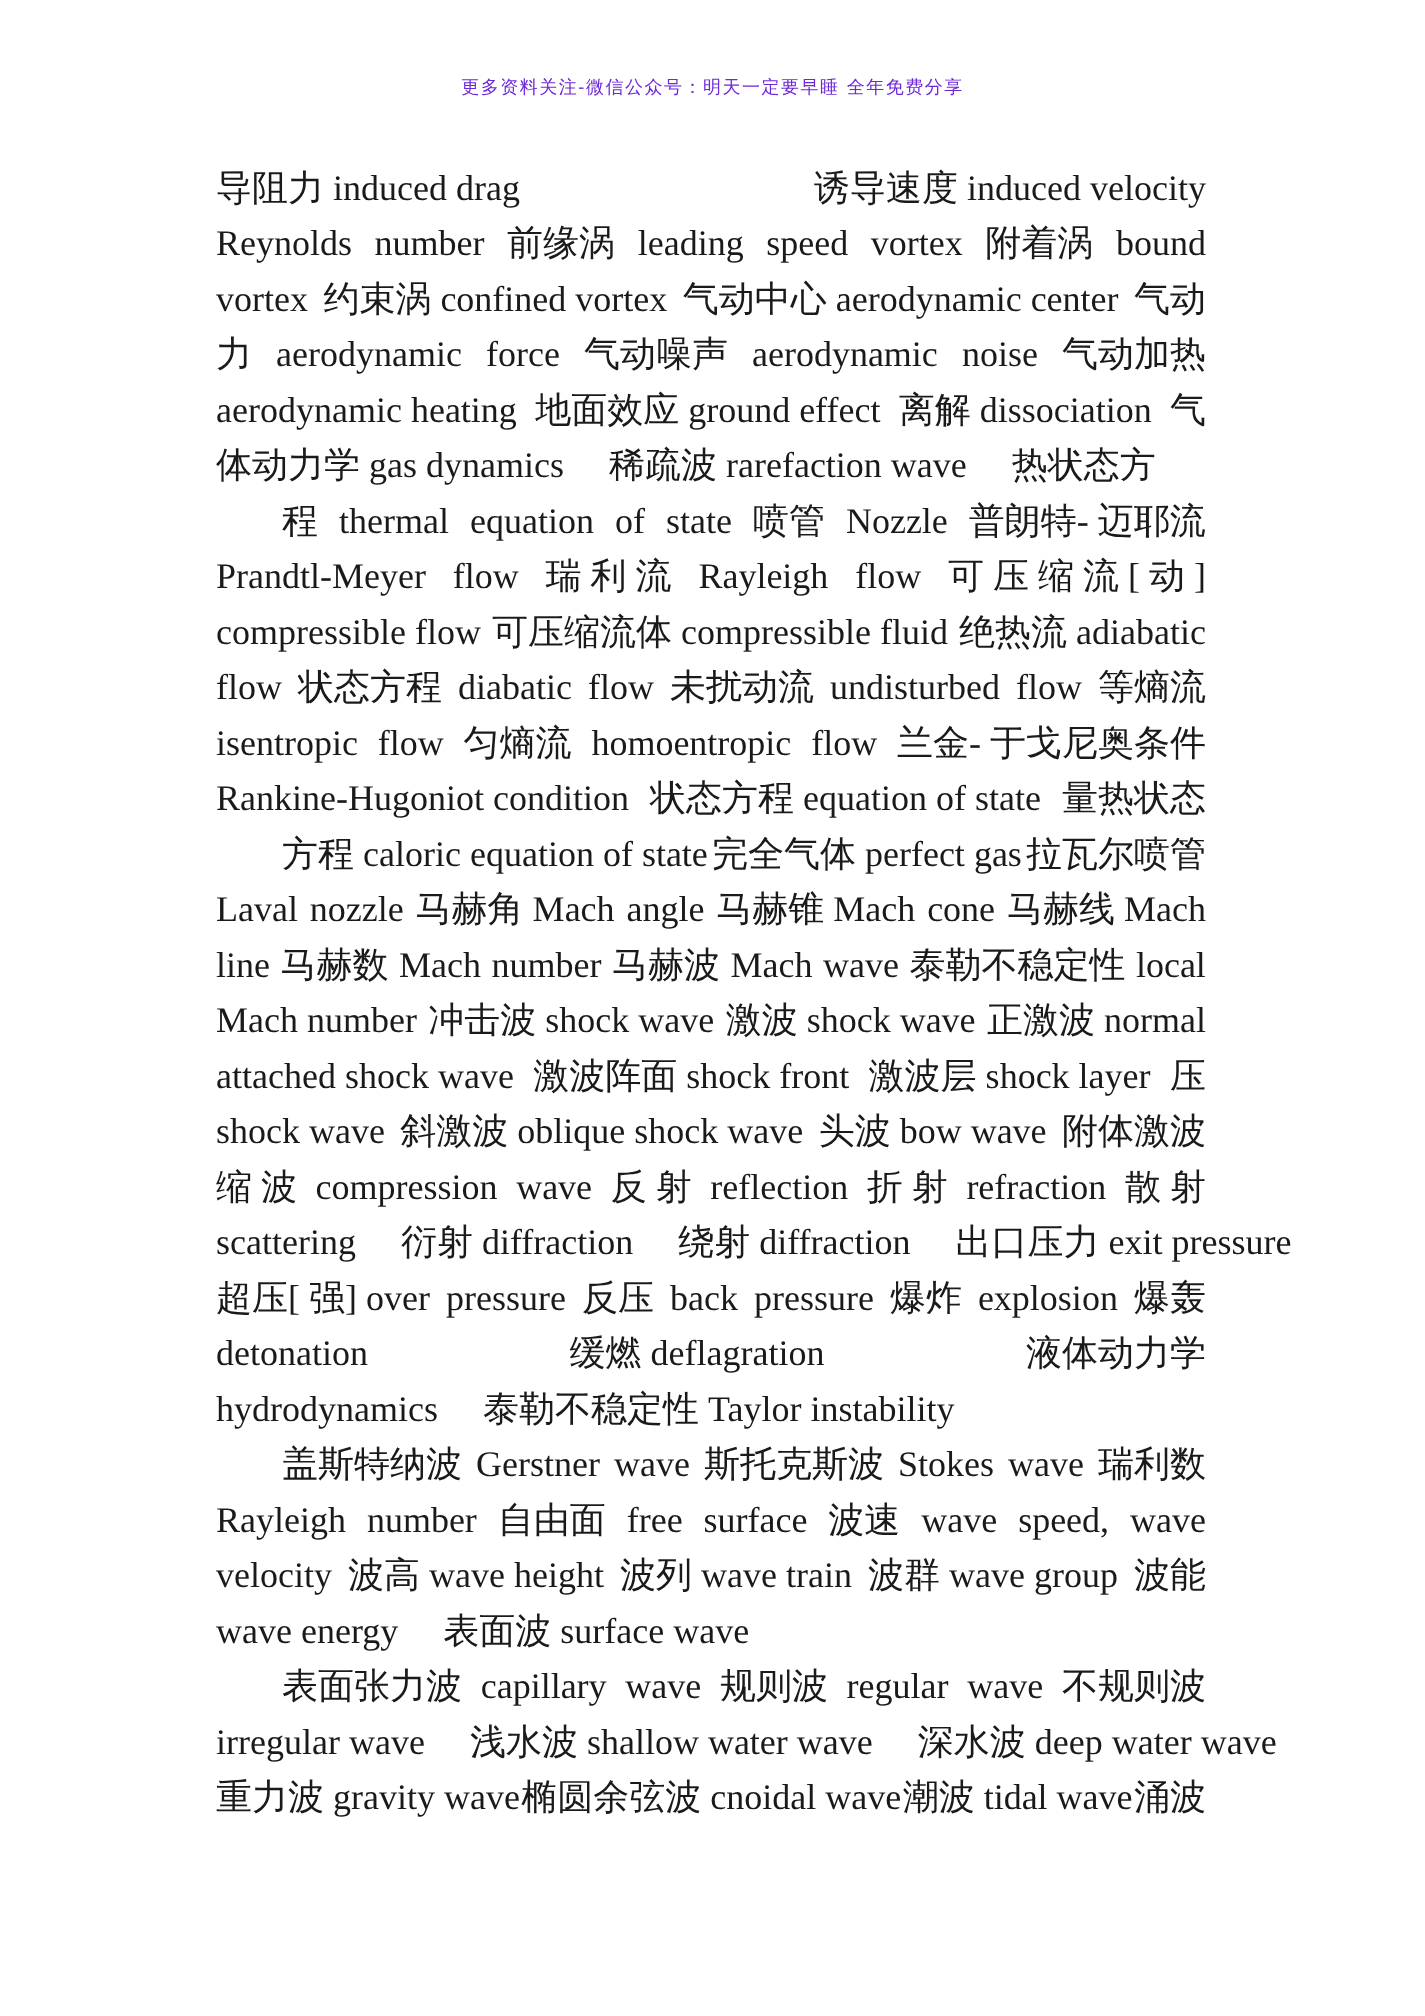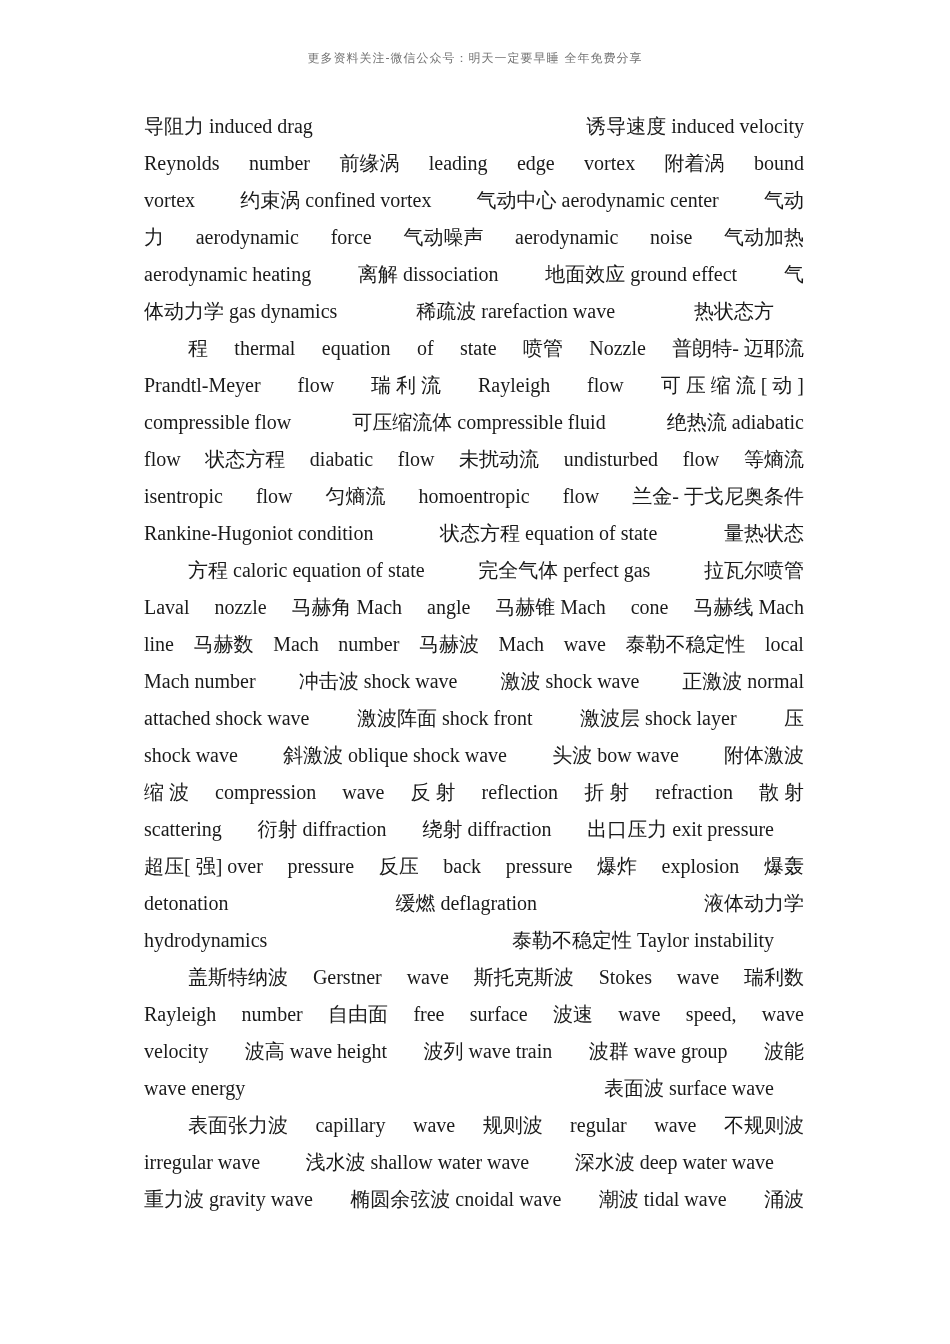--- a/index.html
+++ b/index.html
@@ -16,40 +16,40 @@
       color: #1a1a1a;
     }
     .header {
       position: absolute;
       top: 50px;
       left: 0;
       width: 950px;
       text-align: center;
       font-size: 12px;
       letter-spacing: 1px;
-      color: #737373;
+      color: #6d28d9;
       font-family: "DejaVu Serif", serif;
     }
     .content {
       position: absolute;
       top: 108px;
       left: 144px;
       width: 660px;
     }
     .line {
       height: 37px;
       line-height: 37px;
-      font-size: 20px;
+      font-size: 24px;
       white-space: nowrap;
       display: flex;
       justify-content: space-between;
       align-items: baseline;
     }
     .line.left {
-      justify-content: space-between;
+      justify-content: flex-start;
     }
     .line.left .seg { margin-right: 30px; }
     .line.indent { padding-left: 44px; }
     .seg {
       display: inline-block;
     }
   </style>
 </head>
 <body>
 
@@ -58,21 +58,21 @@
 <div class="content" id="content">
     <div class="line">
       <span class="seg">导阻力 induced drag</span>
       <span class="seg">诱导速度 induced velocity</span>
     </div>
     <div class="line">
       <span class="seg">Reynolds</span>
       <span class="seg">number</span>
       <span class="seg">前缘涡</span>
       <span class="seg">leading</span>
-      <span class="seg">edge</span>
+      <span class="seg">speed</span>
       <span class="seg">vortex</span>
       <span class="seg">附着涡</span>
       <span class="seg">bound</span>
     </div>
     <div class="line">
       <span class="seg">vortex</span>
       <span class="seg">约束涡 confined vortex</span>
       <span class="seg">气动中心 aerodynamic center</span>
       <span class="seg">气动</span>
     </div>
@@ -80,22 +80,22 @@
       <span class="seg">力</span>
       <span class="seg">aerodynamic</span>
       <span class="seg">force</span>
       <span class="seg">气动噪声</span>
       <span class="seg">aerodynamic</span>
       <span class="seg">noise</span>
       <span class="seg">气动加热</span>
     </div>
     <div class="line">
       <span class="seg">aerodynamic heating</span>
+      <span class="seg">地面效应 ground effect</span>
       <span class="seg">离解 dissociation</span>
-      <span class="seg">地面效应 ground effect</span>
       <span class="seg">气</span>
     </div>
     <div class="line left">
       <span class="seg">体动力学 gas dynamics</span>
       <span class="seg">稀疏波 rarefaction wave</span>
       <span class="seg">热状态方</span>
     </div>
     <div class="line indent">
       <span class="seg">程</span>
       <span class="seg">thermal</span>

